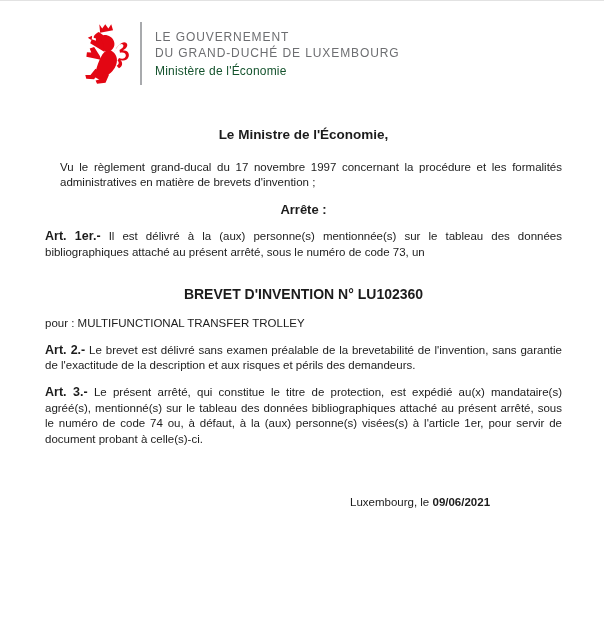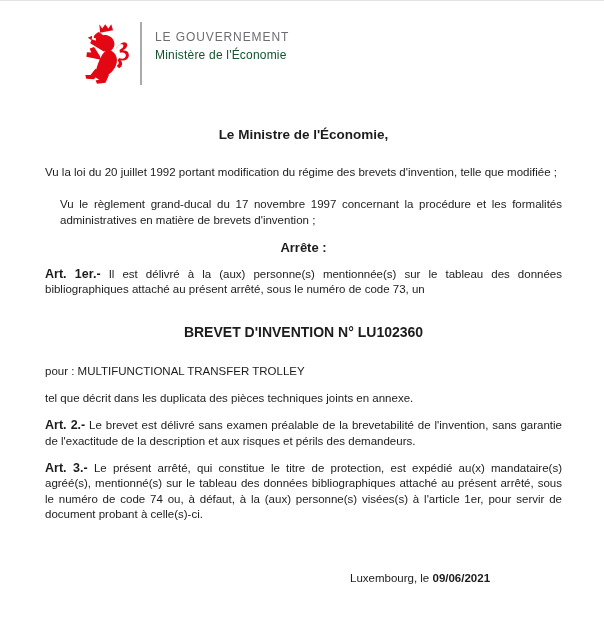--- a/index.html
+++ b/index.html
@@ -55,21 +55,21 @@
   }
   .center { text-align: center; }
   .minister-title { font-size: 13.5px; font-weight: bold; margin-top: 42px; }
   .recital-1 { margin-top: 22px; }
   .recital-2 { margin-top: 17px; text-align: justify; margin-left: 15px; }
   .deposit   { margin-top: 18px; }
   .arrete    { font-size: 13px; font-weight: bold; }
   .article   { text-align: justify; }
   .article .art-label { font-size: 12.5px; font-weight: bold; }
   .patent-title { font-size: 14px; font-weight: bold; margin-top: 27px; }
-  .pour-line { margin-top: 24px; }
+  .pour-line { margin-top: 13px; }
   .annex-line { }
   .signature { margin-top: 48px; padding-left: 305px; white-space: nowrap; }
   b { font-weight: bold; }
 </style>
 </head>
 <body>
 
 <div class="header">
   <div class="lion-wrap">
     <svg width="48" height="62" viewBox="0 0 50 62" xmlns="http://www.w3.org/2000/svg" fill="#e30613">
@@ -89,41 +89,40 @@
       <path d="M13 47.5 l-5.2 6.3 -5.4 .1 1 4 8.1 .4 5.6-7.2 z"></path>
 
       <path d="M21.5 51.5 l-2.4 6.6 -6 1.6 1.5 3.4 8.9-1 3.6-8.4 z"></path>
 
       <path d="M32.5 30 c4-8 9.6-12 12.6-9.4 c2.4 2.1 .4 6-3.6 7.5 c4.6 0 7.1 3 6.1 6.6 c-1 3.5-5 5-8.6 3.5 c3 3 2 7-1.5 8.6 l-2.5-2.6 c2.5-1 3-3.5 1-5.4 l1.5-2.6 c3.5 1.5 6.6 .5 7.1-2 c.5-2.5-2.1-4.5-6.1-3.4 l-.5-3 c3.5-1.6 5-4 3.5-5.6 c-2-2-6 1-8.5 7 z"></path>
     </svg>
   </div>
   <div class="logo-divider"></div>
   <div class="gov-text">
     <div class="gov-line">LE GOUVERNEMENT</div>
+    <div class="gov-line">DU GRAND-DUCHÉ DE LUXEMBOURG</div>
     <div class="ministry-line">Ministère de l'Économie</div>
   </div>
 </div>
 
 <div class="doc">
 
   <div class="minister-title center">Le Ministre de l'Économie,</div>
 
-  <p class="recital-1">Vu la loi du 20 juillet 1992 portant modification du régime des brevets d'invention, telle que modifiée ;</p>
 
   <p class="recital-2">Vu le règlement grand-ducal du 17 novembre 1997 concernant la procédure et les formalités administratives en matière de brevets d'invention ;</p>
 
 
   <div class="arrete center">Arrête :</div>
 
   <p class="article"><span class="art-label">Art. 1er.-</span> <span>Il est délivré à la (aux) personne(s) mentionnée(s) sur le tableau des données bibliographiques attaché au présent arrêté, sous le numéro de code 73, un</span></p>
 
   <div class="patent-title center">BREVET D'INVENTION N° LU102360</div>
 
   <p class="pour-line">pour : MULTIFUNCTIONAL TRANSFER TROLLEY</p>
-  <p class="annex-line">tel que décrit dans les duplicata des pièces techniques joints en annexe.</p>
 
   <p class="article"><span class="art-label">Art. 2.-</span> <span>Le brevet est délivré sans examen préalable de la brevetabilité de l'invention, sans garantie de l'exactitude de la description et aux risques et périls des demandeurs.</span></p>
 
   <p class="article"><span class="art-label">Art. 3.-</span> <span>Le présent arrêté, qui constitue le titre de protection, est expédié au(x) mandataire(s) agréé(s), mentionné(s) sur le tableau des données bibliographiques attaché au présent arrêté, sous le numéro de code 74 ou, à défaut, à la (aux) personne(s) visées(s) à l'article 1er, pour servir de document probant à celle(s)-ci.</span></p>
 
   <div class="signature"><span>Luxembourg, le</span> <b>09/06/2021</b></div>
 
 </div>
 
 </body></html>

